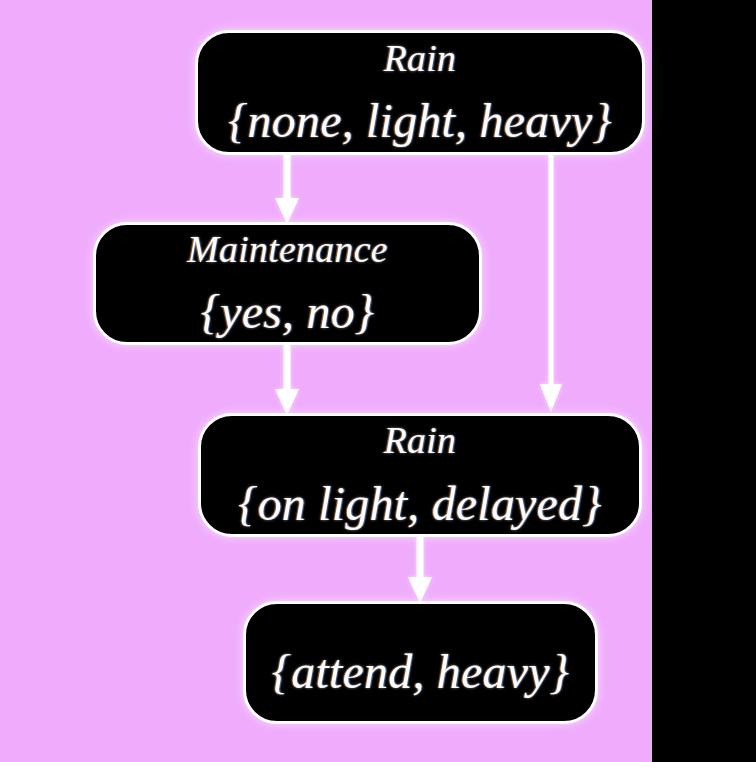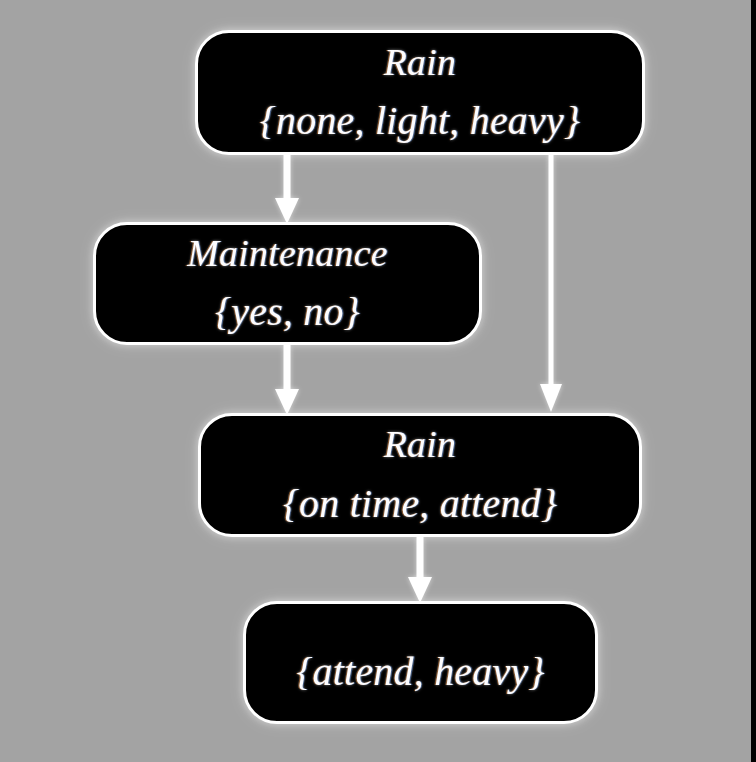--- a/index.html
+++ b/index.html
@@ -9,23 +9,23 @@
   }
   body {
     width: 756px;
     height: 762px;
     overflow: hidden;
     font-family: "Liberation Serif", "DejaVu Serif", serif;
   }
 
   #diagram {
     position: relative;
-    width: 751px;
+    width: 652px;
     height: 762px;
-    background: #a3a3a3;
+    background: #f0abfc;
   }
 
   
   .node {
     position: absolute;
     box-sizing: border-box;
     background: #000000;
     border: 3px solid #ffffff;
     border-radius: 34px;
     display: flex;
@@ -44,21 +44,21 @@
     white-space: nowrap;
     line-height: 1.04;
     color: #fdfdff;
     text-shadow:
       -1.1px 0 0 rgba(255,150,60,0.40),
        1.1px 0 0 rgba(110,165,255,0.40),
        0 0 3px rgba(255,255,255,0.55);
   }
 
   .node-title  { font-size: 38px; letter-spacing: 0.2px; }
-  .node-states { font-size: 40px; letter-spacing: 0.2px; margin-top: 18px; }
+  .node-states { font-size: 48px; letter-spacing: 0.2px; margin-top: 18px; }
 
   
   #node-rain        { left: 195px; top:  30px; width: 450px; height: 125px; }
   #node-maintenance { left:  93px; top: 222px; width: 389px; height: 123px; }
   #node-train       { left: 198px; top: 413px; width: 444px; height: 124px; }
   #node-appointment { left: 243px; top: 601px; width: 355px; height: 123px; }
 
   
   .edge {
     position: absolute;
@@ -109,20 +109,20 @@
     <div class="node-states">{none, light, heavy}</div>
   </div>
 
   <div class="node" id="node-maintenance">
     <div class="node-title">Maintenance</div>
     <div class="node-states">{yes, no}</div>
   </div>
 
   <div class="node" id="node-train">
     <div class="node-title">Rain</div>
-    <div class="node-states">{on time, attend}</div>
+    <div class="node-states">{on light, delayed}</div>
   </div>
 
   <div class="node" id="node-appointment">
     <div class="node-states">{attend, heavy}</div>
   </div>
 
 </div>
 
 </body></html>

